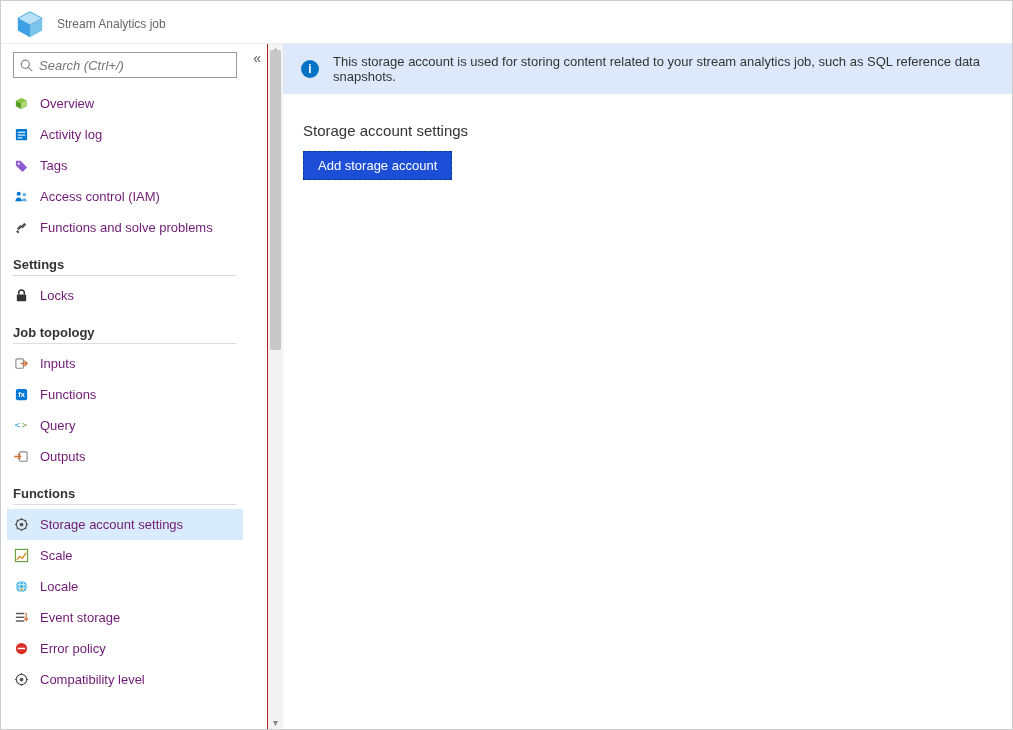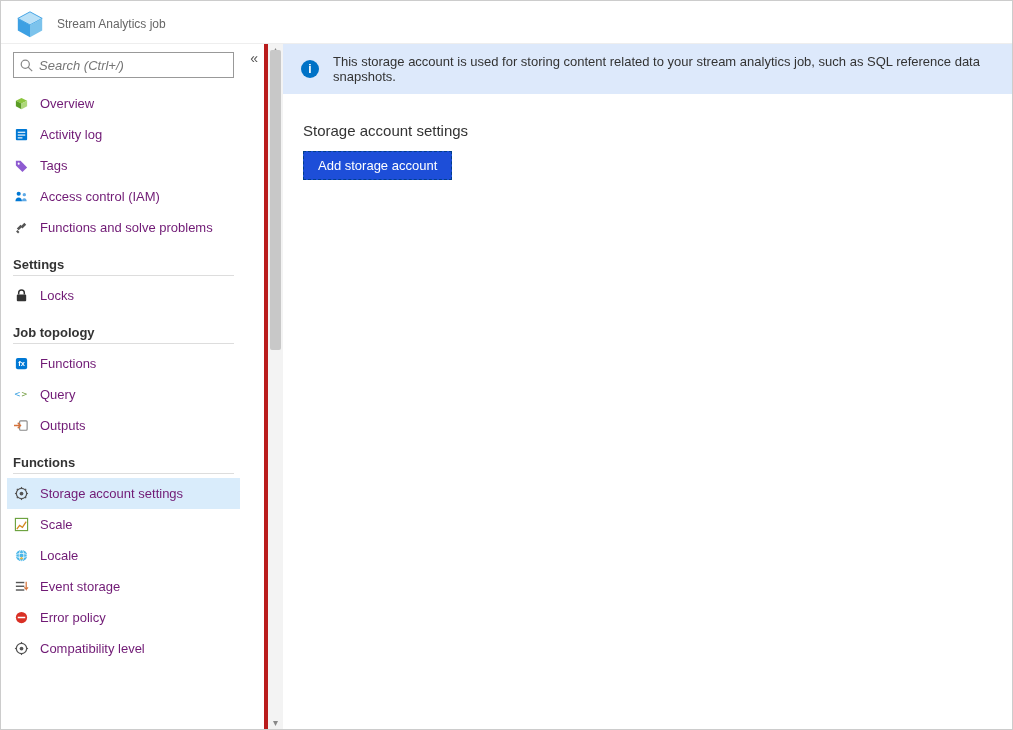--- a/index.html
+++ b/index.html
@@ -9,21 +9,21 @@
   
   .header { display: flex; align-items: center; padding: 8px 14px 4px 14px; border-bottom: 1px solid #eee; gap: 12px; }
   .header .cube-svg { flex: 0 0 auto; }
   .header .titles { display: flex; flex-direction: column; }
   .header .title { font-size: 20px; font-weight: 400; color: #333; }
   .header .subtitle { font-size: 12px; color: #666; }
 
   
   .body { display: flex; flex: 1; min-height: 0; }
 
-  .sidebar-col { width: 267px; display:flex; flex-direction:row; border-right: 4px solid #b91c1c; }
+  .sidebar-col { width: 267px; display:flex; flex-direction:row; border-right: 1px solid #b91c1c; }
   .sidebar { width: 247px; display: flex; flex-direction: column; padding: 8px 10px 8px 12px; }
   .collapse-col { width:20px; display:flex; align-items:flex-start; justify-content:center; padding-top:6px; border-right:0; }
   .collapse-btn { font-size: 14px; color: #555; cursor:pointer; user-select:none; }
   .scrollbar { width: 15px; background: #f3f3f3; position: relative; }
   .scrollbar .thumb { position: absolute; left: 2px; right: 2px; top: 6px; height: 300px; background: #c8c8c8; border-radius: 2px; }
   .scrollbar .arrow { position:absolute; left:0; right:0; text-align:center; font-size:10px; color:#888; line-height:12px; }
   .scrollbar .arrow.up { top:0; }
   .scrollbar .arrow.down { bottom:0; }
 
   .search-box { display:flex; align-items:center; border:1px solid #999; height:26px; padding:0 6px; gap:6px; margin-bottom:10px; width:100%; }
@@ -133,20 +133,29 @@
           <span class="icon">
             <svg width="15" height="15" viewBox="0 0 16 16">
                 <rect x="3" y="7" width="10" height="7" rx="1" fill="#333"></rect>
                 <path d="M5 7V5a3 3 0 016 0v2" fill="none" stroke="#333" stroke-width="1.6"></path>
               </svg>
           </span>
           <span>Locks</span>
         </div>
 
         <div class="nav-header">Job topology</div>
+        <div class="nav-item">
+          <span class="icon">
+            <svg width="15" height="15" viewBox="0 0 16 16">
+                <rect x="2" y="3" width="8" height="10" rx="1" fill="none" stroke="#888" stroke-width="1.2"></rect>
+                <path d="M7 8h7M11 5l3 3-3 3" fill="none" stroke="#d47139" stroke-width="1.4"></path>
+              </svg>
+          </span>
+          <span>Inputs</span>
+        </div>
         <div class="nav-item">
           <span class="icon">
             <svg width="15" height="15" viewBox="0 0 16 16">
                 <rect x="2" y="2" width="12" height="12" rx="2" fill="#0078d4"></rect>
                 <text x="8" y="11" font-size="8" font-weight="bold" text-anchor="middle" fill="#fff">fx</text>
               </svg>
           </span>
           <span>Functions</span>
         </div>
         <div class="nav-item">

